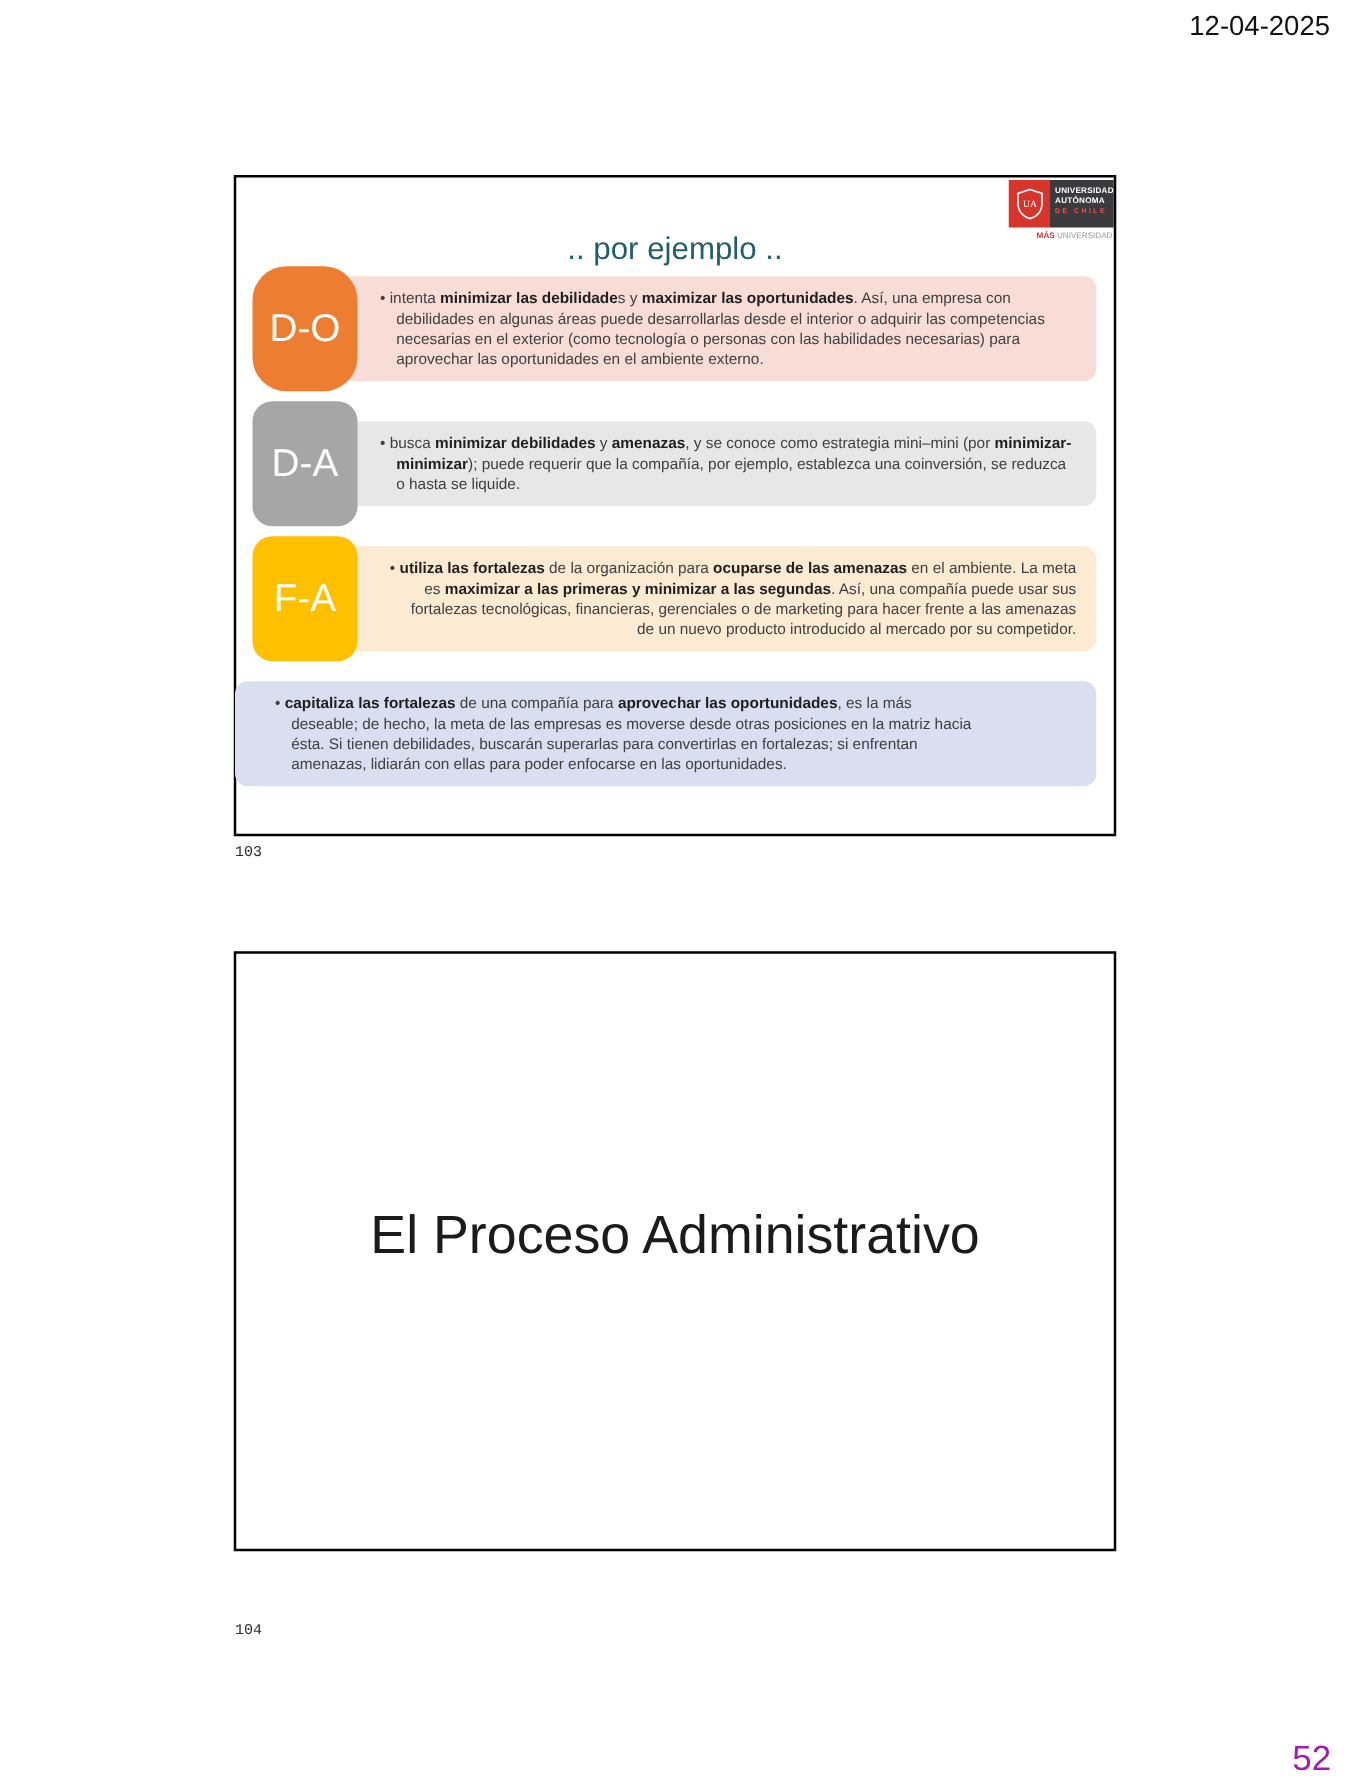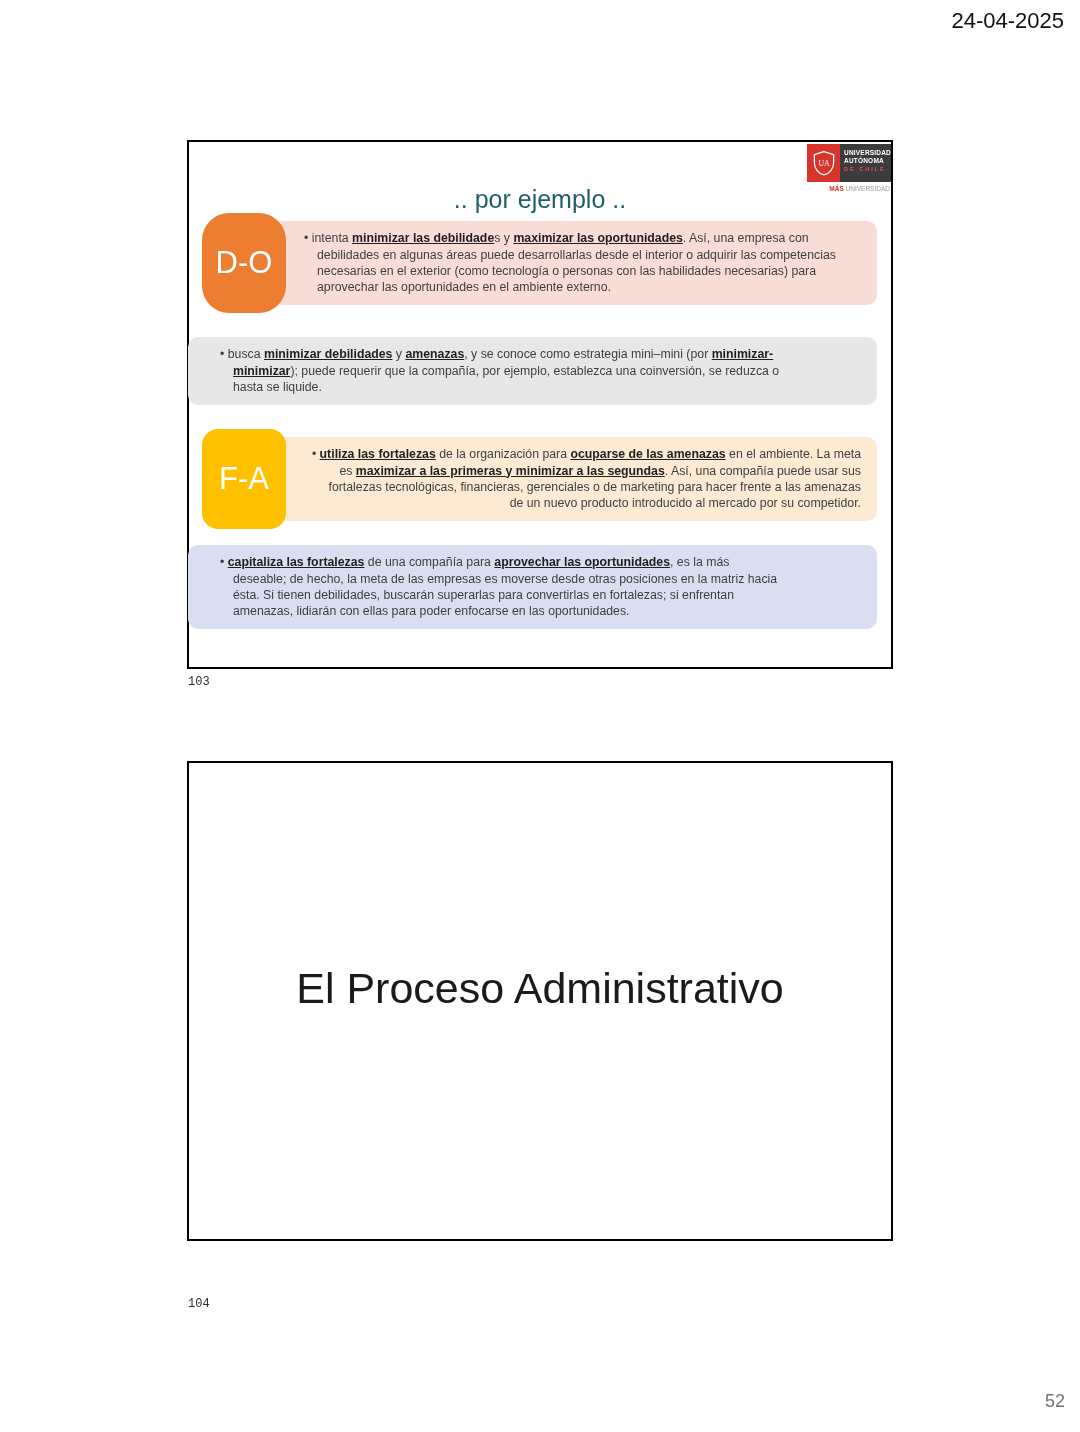--- a/index.html
+++ b/index.html
@@ -61,44 +61,44 @@
   }
   .row-text {
     flex: 1; margin-left: -14px; border-radius: 10px;
     padding: 9px 16px 9px 32px; position: relative; z-index: 1;
     display: flex; align-items: center; min-height: 62px;
   }
   .row-text p {
     margin: 0; font-size: 12.3px; line-height: 1.34; color: var(--text-dark);
     padding-left: 13px; text-indent: -13px; max-width: 566px;
   }
-  .seg-b { font-weight: bold; color: #1f1f1f; text-decoration: underline; }
+  .seg-b { font-weight: bold; color: #1f1f1f; }
   .seg-u { }
 
   
   .s2-title {
     position: absolute; top: 201px; left: 0; right: 0;
     text-align: center; font-size: 43px; color: #1b1b1b;
   }
 
   .pagenum {
     position: absolute; left: 188px;
     font-size: 12px; color: #2b2b2b; font-family: Liberation Mono, monospace;
   }
   #pagenum-1 { top: 675px; }
   #pagenum-2 { top: 1297px; }
   .docpage {
     position: absolute; right: 15px; top: 1391px;
-    font-size: 18px; color: #737373;
+    font-size: 28px; color: #a21caf;
   }
 </style>
 </head>
 <body>
 
-<div class="date">24-04-2025</div>
+<div class="date">12-04-2025</div>
 
 <div class="slide" id="slide1">
   <div class="s1-title">.. por ejemplo ..</div>
 
   <div class="logo">
     <div class="logo-top">
       <div class="logo-shield">
         <svg viewBox="0 0 24 28" xmlns="http://www.w3.org/2000/svg">
           <path d="M12 1.5 L22.5 5 V13.5 C22.5 20.5 18 25.5 12 27 C6 25.5 1.5 20.5 1.5 13.5 V5 Z" fill="none" stroke="#ffffff" stroke-width="1.4"></path>
           <text x="12" y="17" text-anchor="middle" font-size="8.5" fill="#ffffff" font-family="Liberation Serif, serif">UA</text>
@@ -118,20 +118,21 @@
 
   <div class="rows">
   <div class="row">
     <div class="row-label" style="background: rgb(237, 125, 49); border-radius: 27px;">D-O</div>
     <div class="row-text" style="background: rgb(248, 220, 214);">
       <p><span>• </span><span>intenta </span><span class="seg-b">minimizar las debilidade</span><span>s y </span><span class="seg-b">maximizar las oportunidades</span><span>. Así, una empresa con debilidades en algunas áreas puede </span><span class="seg-u">desarrollarlas desde el interior</span><span> o </span><span class="seg-u">adquirir las competencias necesarias en el exterior</span><span> (como tecnología o personas con las habilidades necesarias) para aprovechar las oportunidades en el ambiente externo.</span></p>
     </div>
   </div>
 
   <div class="row">
+    <div class="row-label" style="background: rgb(166, 166, 166);">D-A</div>
     <div class="row-text" style="background: rgb(232, 231, 231);">
       <p><span>• </span><span>busca </span><span class="seg-b">minimizar debilidades</span><span> y </span><span class="seg-b">amenazas</span><span>, y se conoce como estrategia mini–mini (por </span><span class="seg-b">minimizar-minimizar</span><span>); puede requerir que la compañía, por ejemplo, </span><span class="seg-u">establezca una coinversión</span><span>, </span><span class="seg-u">se reduzca</span><span> o hasta </span><span class="seg-u">se liquide</span><span>.</span></p>
     </div>
   </div>
 
   <div class="row">
     <div class="row-label" style="background: rgb(255, 192, 0);">F-A</div>
     <div class="row-text" style="background: rgb(252, 234, 211); text-align: right;">
       <p><span>• </span><span class="seg-b">utiliza las fortalezas</span><span> de la organización para </span><span class="seg-b">ocuparse de las amenazas</span><span> en el ambiente. La meta es </span><span class="seg-b">maximizar a las primeras y minimizar a las segundas</span><span>. Así, una compañía puede </span><span class="seg-u">usar sus fortalezas tecnológicas, financieras, gerenciales o de marketing</span><span> para hacer frente a las amenazas de un nuevo producto introducido al mercado por su competidor.</span></p>
     </div>

